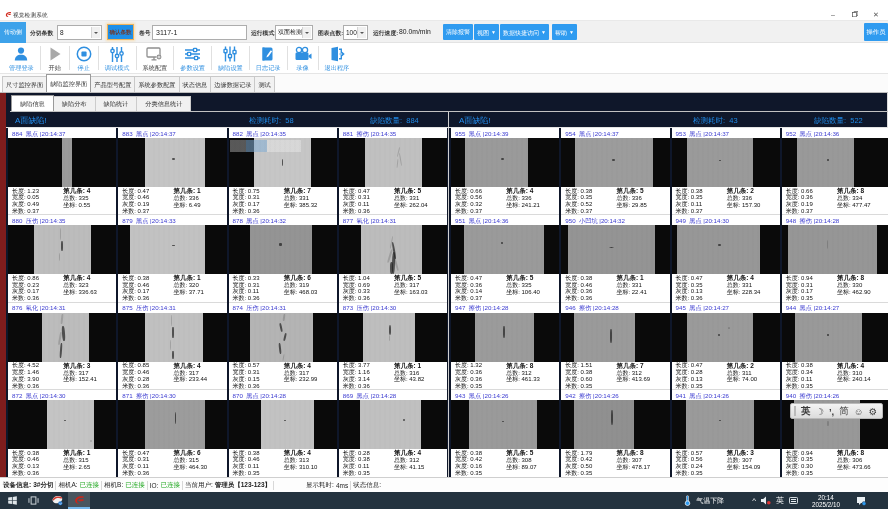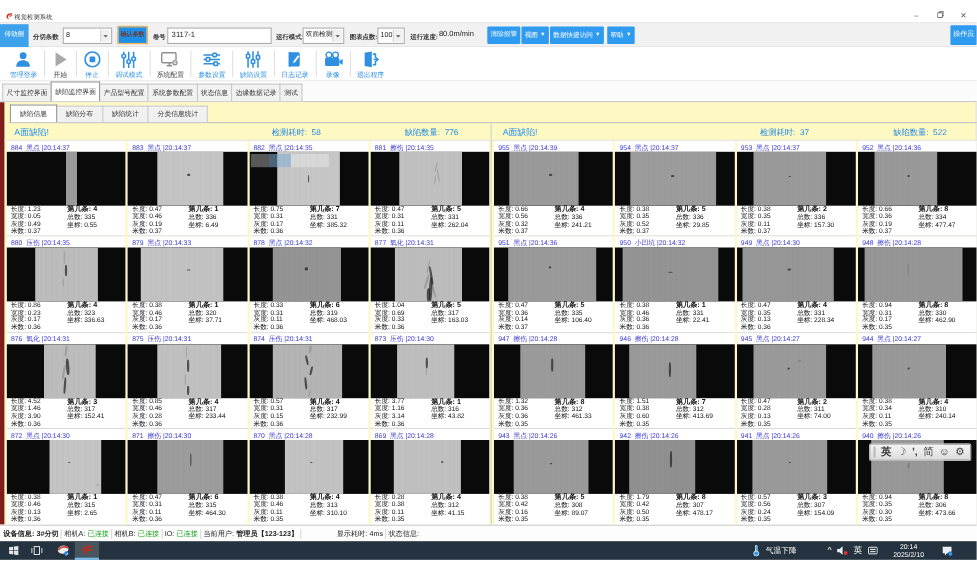--- a/index.html
+++ b/index.html
@@ -53,22 +53,22 @@
   .asep { width:1px; background:#e0e0e0; margin:3px 0; }
 
   
   #maintabs { position:absolute; left:0; top:74px; width:888px; height:19px; background:#fbfbfb;
     border-bottom:1px solid #bdbdbd; display:flex; align-items:flex-end; padding-left:2px; }
   .mtab { position:relative; height:16px; line-height:15px; padding:0 3px; font-size:6.2px; color:#333;
     background:#f2f2f2; border:1px solid #c9c9c9; border-bottom:none; margin-right:-1px; }
   .mtab.active { background:#fff; height:18px; line-height:17px; z-index:2; border-color:#9a9a9a; }
 
   
-  #content { position:absolute; left:0; top:93px; width:888px; height:384px; background:#fef9c3;
-    border-left:4px solid #7f1d1d; border-right:1px solid #dcdcdc; }
+  #content { position:absolute; left:0; top:93px; width:888px; height:384px; background:#0f172a;
+    border-left:6px solid #7f1d1d; border-right:1px solid #dcdcdc; }
   #subtabs { position:absolute; left:4px; top:2px; width:880px; height:17px;
     border-bottom:1px solid #c2c2c2; display:flex; align-items:flex-end; padding-left:1px; }
   .stab { height:15px; line-height:14px; padding:0 8px; font-size:6.2px; color:#333;
     background:#f1f1f1; border:1px solid #cccccc; border-bottom:none; margin-right:-1px; }
   .stab.active { background:#fff; height:16px; line-height:15px; z-index:2; border-color:#9a9a9a; }
 
   .panel-head { position:absolute; top:19px; height:16px; }
   .panel-head .ptitle { position:absolute; left:9px; top:2.5px; font-size:8px; font-weight:500; color:#2390f2; }
   .panel-head .ptime  { position:absolute; left:243px; top:4px; font-size:7.5px; color:#1e88e5;text-align:center; }
   .panel-head .pcount { position:absolute; left:364px; top:4px; font-size:7.5px; color:#1e88e5; }
@@ -296,26 +296,26 @@
         <div class="stab">缺陷分布</div>
         <div class="stab">缺陷统计</div>
         <div class="stab">分类信息统计</div>
       </div>
 
     <div class="panel-head" id="phead-a">
       <span class="ptitle">A面缺陷!</span>
       <span class="ptime">
         <span>检测耗时:</span>&nbsp;&nbsp;<span>58</span></span>
       <span class="pcount">
-        <span>缺陷数量:</span>&nbsp;&nbsp;<span>776</span></span>
+        <span>缺陷数量:</span>&nbsp;&nbsp;<span>884</span></span>
     </div>
     <div class="panel-head" id="phead-b">
       <span class="ptitle">A面缺陷!</span>
       <span class="ptime">
-        <span>检测耗时:</span>&nbsp;&nbsp;<span>37</span></span>
+        <span>检测耗时:</span>&nbsp;&nbsp;<span>43</span></span>
       <span class="pcount">
         <span>缺陷数量:</span>&nbsp;&nbsp;<span>522</span></span>
     </div>
 
     <div id="vdivider"></div>
     <div id="headline"></div>
     <div id="grid-a">
         <div class="cell">
           <div class="chead">884&nbsp; 黑点&nbsp;|20:14:37</div>
           <div class="cimg">

